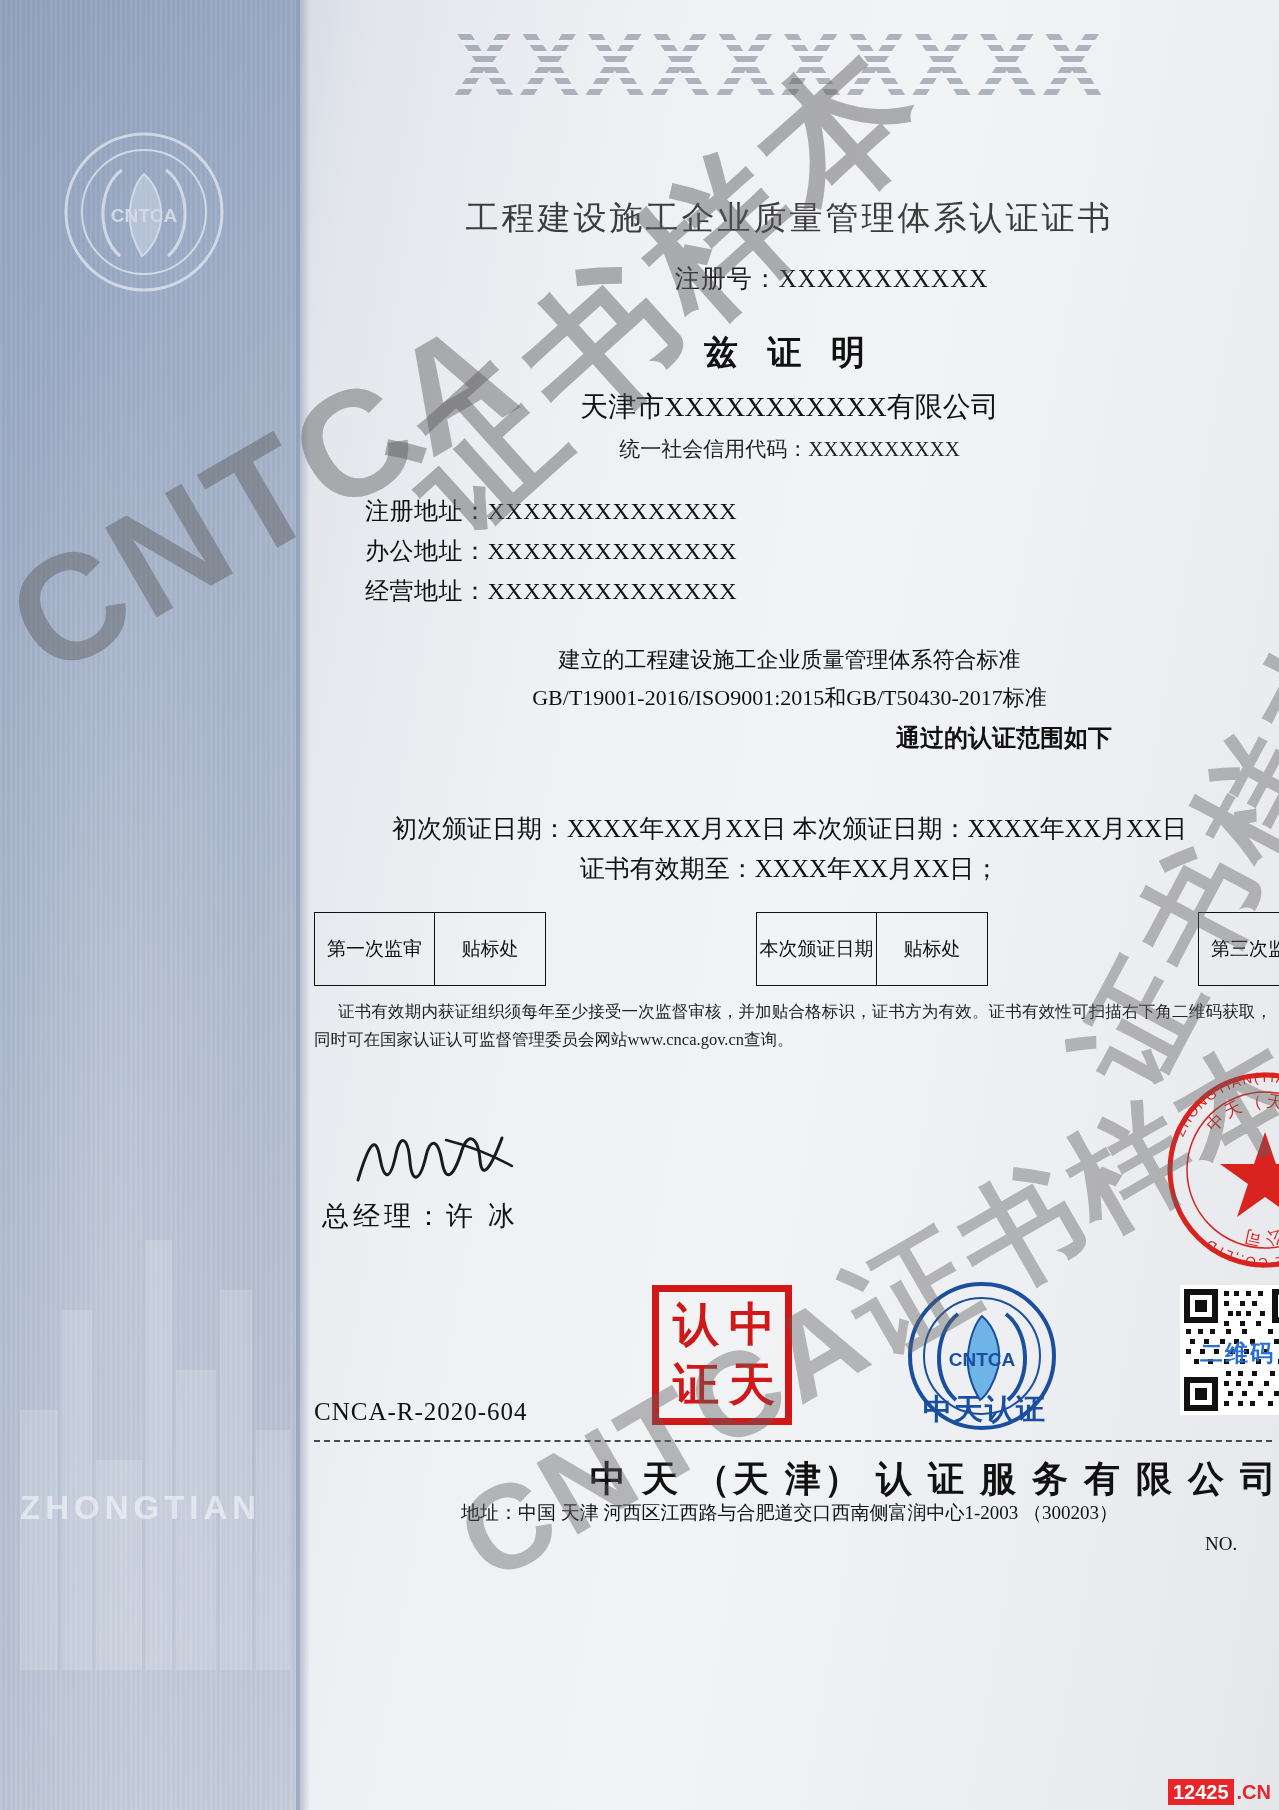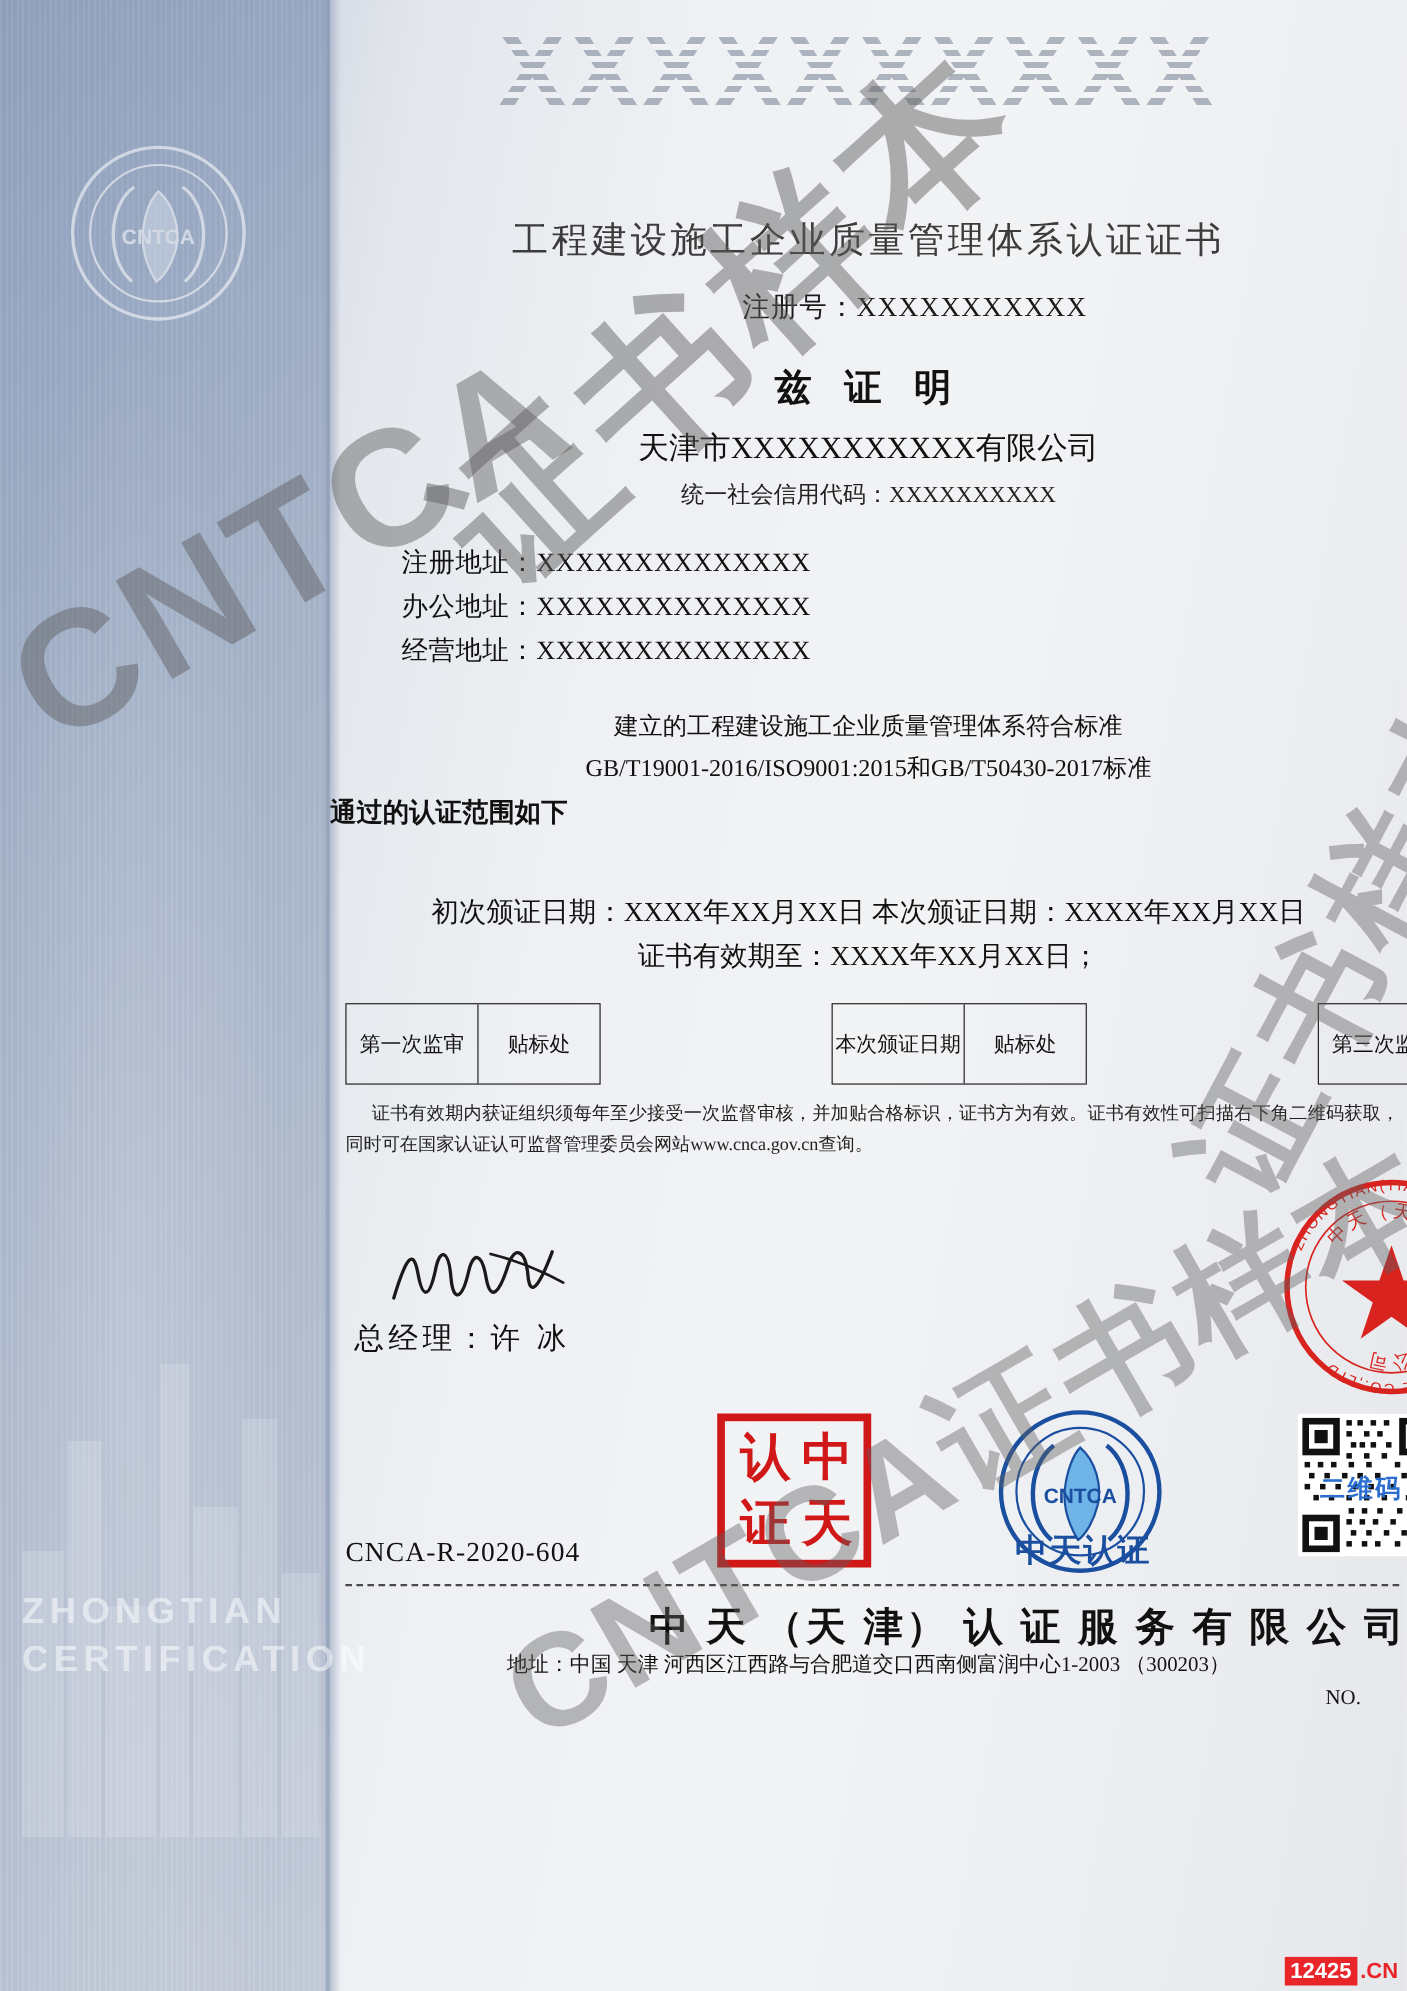--- a/index.html
+++ b/index.html
@@ -151,21 +151,21 @@
   .std2 {
     position: absolute;
     top: 683px; left: 0; width: 979px;
     text-align: center;
     font-size: 22px;
     color: #111;
   }
   .scope-label {
     position: absolute;
     top: 722px; left: 0; width: 812px;
-    text-align: left;
+    text-align: right;
     font-size: 24px;
     font-weight: bold;
     color: #111;
   }
   .scope-value {
     position: absolute;
     top: 762px; left: 0; width: 979px;
     text-align: center;
     font-size: 24px;
     font-weight: bold;
@@ -410,21 +410,20 @@
     <div style="left:42px;width:30px;height:360px;"></div>
     <div style="left:76px;width:46px;height:210px;"></div>
     <div style="left:126px;width:26px;height:430px;"></div>
     <div style="left:156px;width:40px;height:300px;"></div>
     <div style="left:200px;width:32px;height:380px;"></div>
     <div style="left:236px;width:34px;height:240px;"></div>
   </div>
 
   <div class="zt-watermark">
     <div>ZHONGTIAN</div>
-    <div>CERTIFICATION</div>
   </div>
 
   <div class="emblem-top">
     <svg viewBox="0 0 164 164" width="164" height="164">
       <circle cx="82" cy="82" r="78" fill="none" stroke="#ffffff" stroke-width="3"></circle>
       <circle cx="82" cy="82" r="62" fill="none" stroke="#ffffff" stroke-width="2"></circle>
       <path d="M60 40 C36 56, 34 106, 58 126" fill="none" stroke="#ffffff" stroke-width="3"></path>
       <path d="M104 40 C128 56, 130 106, 106 126" fill="none" stroke="#ffffff" stroke-width="3"></path>
       <path d="M82 44 C96 56, 102 78, 98 96 C94 112, 86 122, 80 126 C74 116, 66 100, 68 80 C70 62, 76 50, 82 44 Z" fill="#cfd8e6" stroke="#ffffff" stroke-width="2"></path>
       <text x="82" y="92" text-anchor="middle" font-family="Liberation Sans, sans-serif" font-size="19" font-weight="bold" fill="#ffffff">CNTCA</text>

